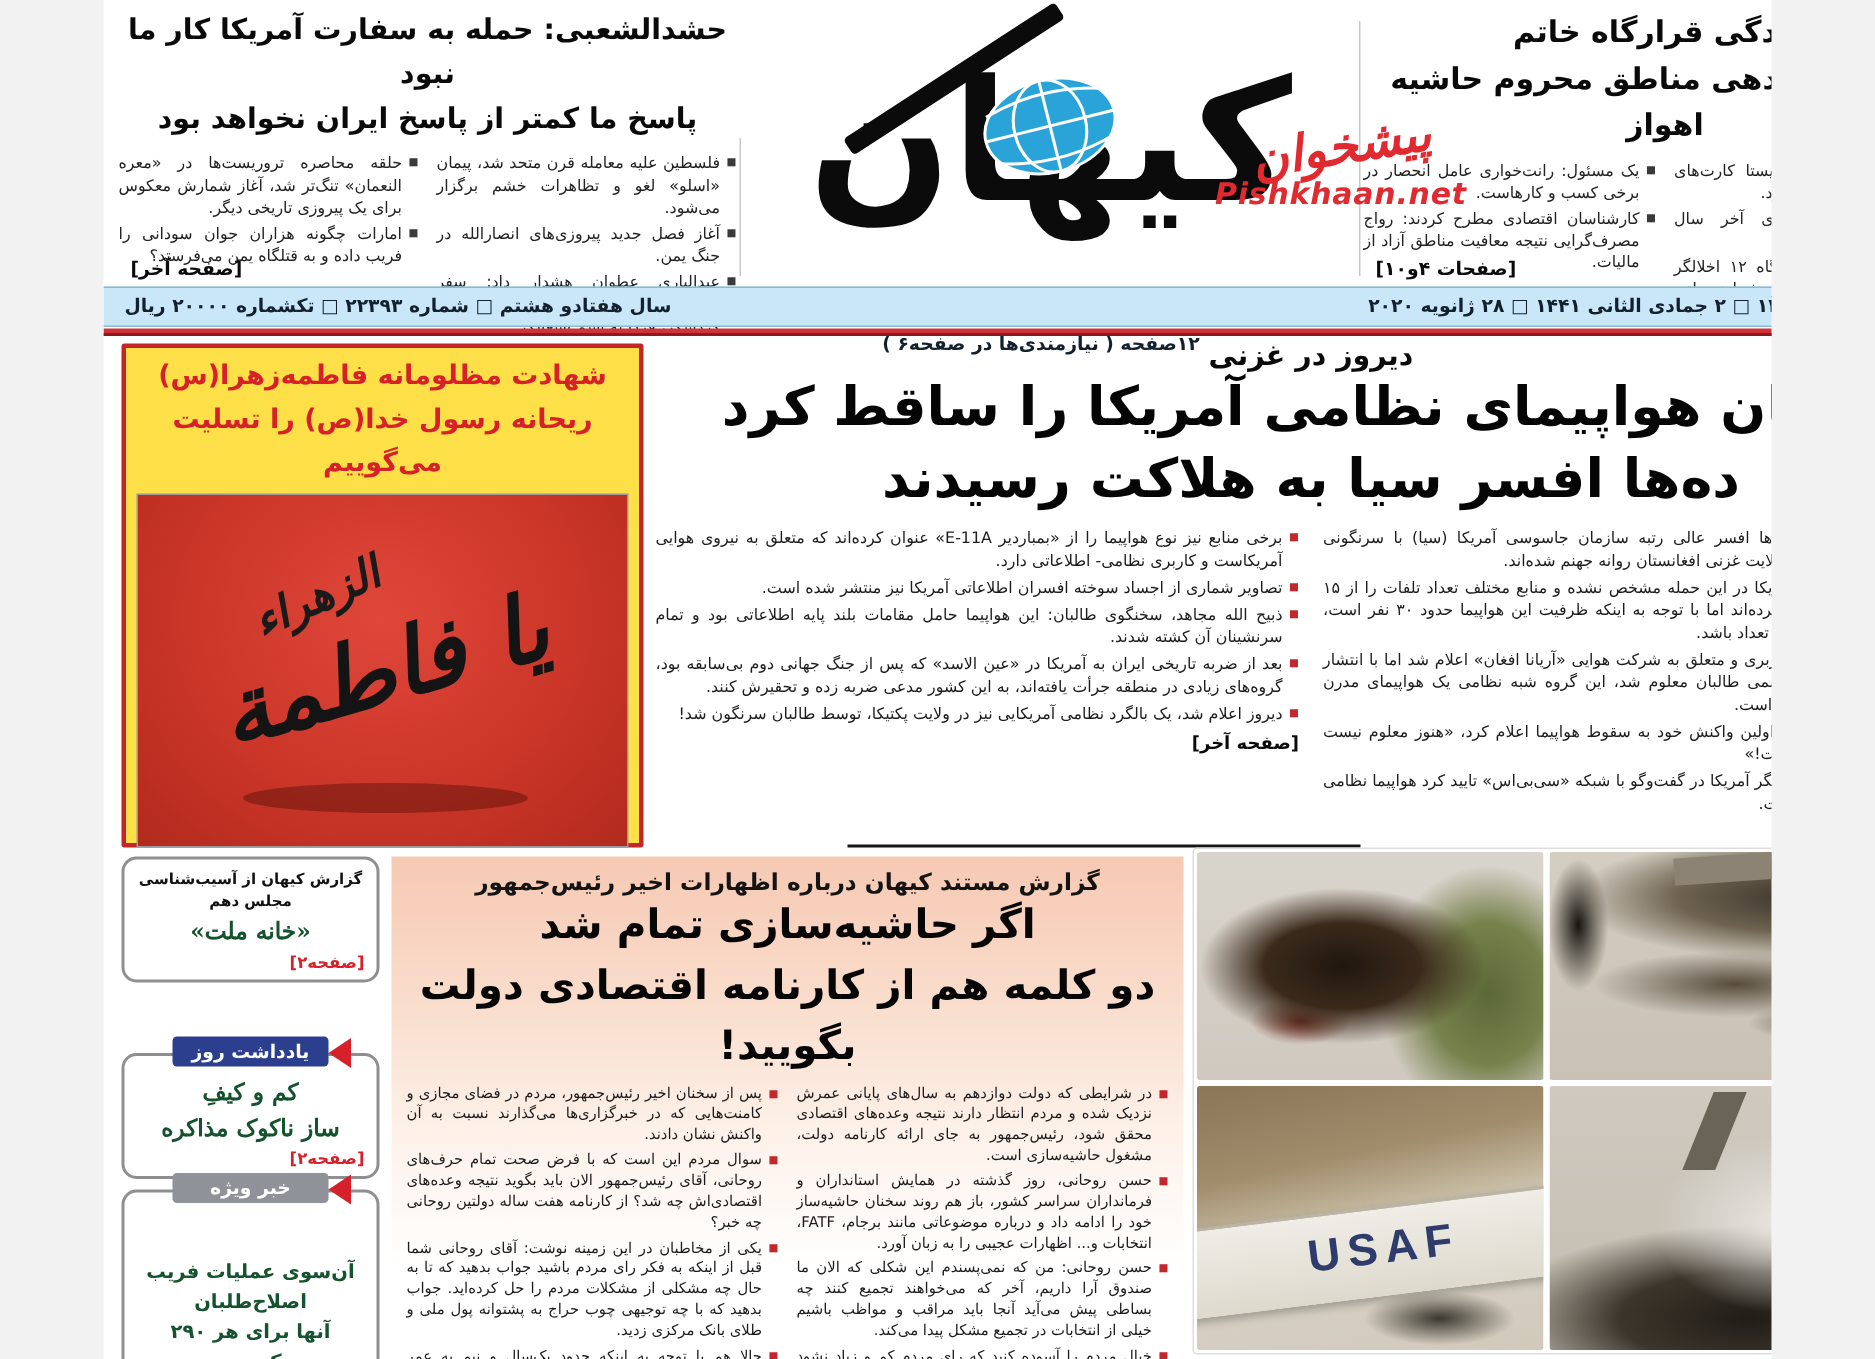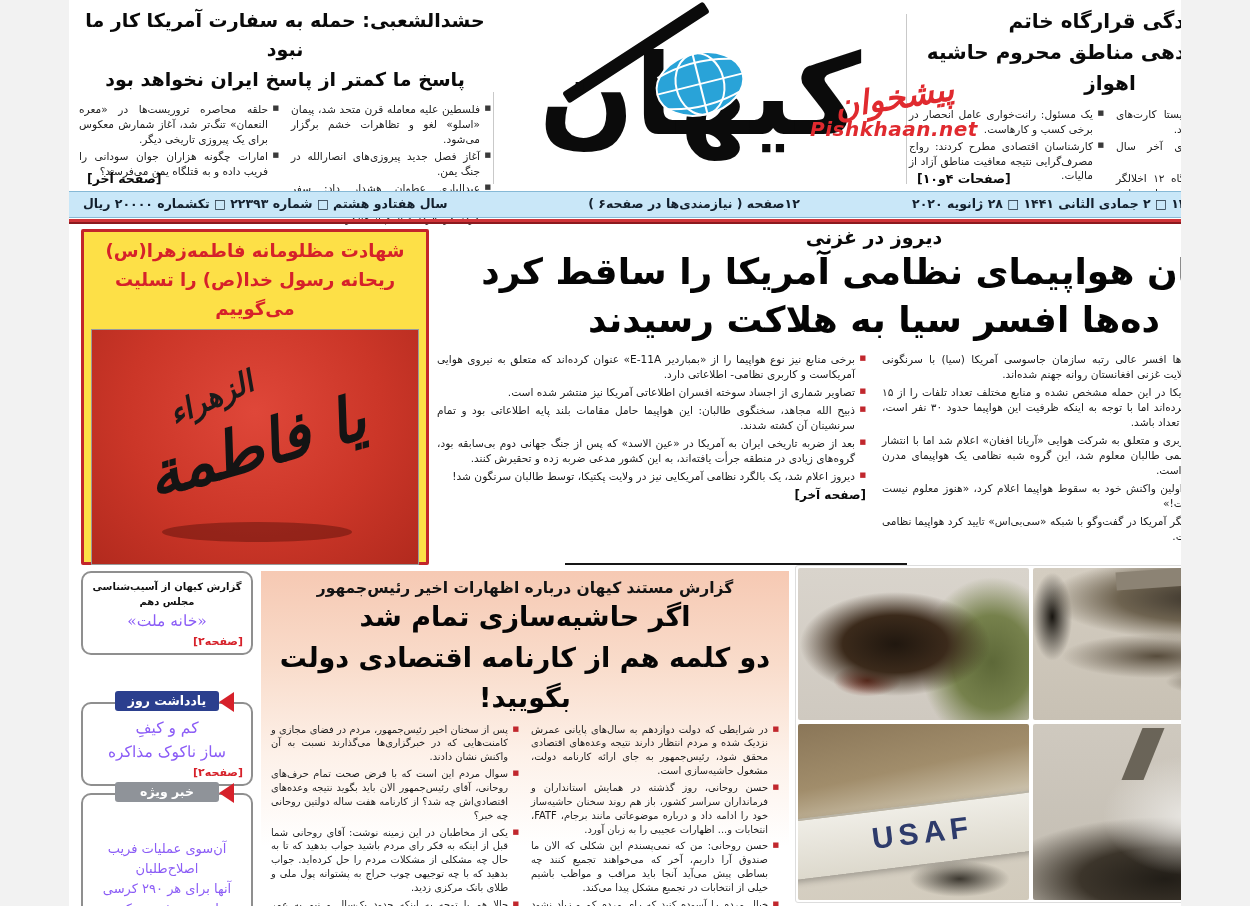--- a/index.html
+++ b/index.html
@@ -26,40 +26,40 @@
   .m-swoosh { position:absolute; left:58px; top:46px; width:168px; height:13px; background:#0b0b0b; border-radius:3px; transform:rotate(-33deg); }
   .m-title { position:absolute; width:100%; top:34px; text-align:center; font-size:112px; font-weight:bold; line-height:1.1; color:#0b0b0b; letter-spacing:-4px; }
   .m-globe { position:absolute; left:158px; top:48px; }
   .watermark { position:absolute; left:735px; top:78px; width:180px; text-align:center; color:#e02a2f; z-index:5; }
   .wm-fa { display:inline-block; font-family:"DejaVu Serif", serif; font-style:italic; font-weight:bold; font-size:33px; transform:rotate(-9deg); }
   .wm-en { font-weight:bold; font-style:italic; font-size:20px; letter-spacing:0.5px; direction:ltr; }
   
   .datebar { position:absolute; left:0; top:191px; width:1250px; height:27px; background:#c9e7f8; border-top:1px solid #86b9d6; border-bottom:1px solid #86b9d6; font-size:12.5px; font-weight:bold; color:#13202e; }
   .datebar span { position:absolute; top:4px; white-space:nowrap; }
   .db-right { right:14px; } .db-left { left:14px; }
-  .db-center { left:50%; transform:translateX(-50%); }
+  .db-center { left:50%; transform:translateX(-50%);margin-top:25px; }
   .redrule { position:absolute; left:0; top:219px; width:1250px; height:5px; background:#cf3338; border-bottom:2px solid #8c1a1f; }
   
   .martyr { position:absolute; left:12px; top:229px; width:348px; height:336px; border:3px solid #c3252b; border-radius:2px; background:#fde047; padding:5px 7px; }
   .m-line { color:#d6212a; font-weight:bold; text-align:center; font-size:18px; line-height:1.6; }
   .calli { position:relative; margin-top:6px; height:236px; border:1px solid #9a9a9a; overflow:hidden;
     background: radial-gradient(ellipse at 50% 35%, #df4739 0%, #cb3628 55%, #b22a1e 100%); }
   .calli svg { position:absolute; left:0; top:0; }
   
   .lead { position:absolute; left:368px; top:226px; width:874px; height:339px; }
   .lead-kicker { text-align:center; font-weight:bold; font-size:19px; color:#0a0a0a; }
   .lead-h { text-align:center; font-weight:bold; font-size:36px; line-height:1.32; color:#050505; letter-spacing:-1px; }
   .lead-cols { display:flex; gap:16px; margin-top:9px; font-size:10.6px; line-height:1.42; text-align:justify; color:#1c1c1c; }
   .lead-cols .col { flex:1; }
   .lead-pageref { font-weight:bold; font-size:12px; color:#0a0a0a; }
   .lead-divider { position:absolute; left:128px; bottom:0; width:342px; border-bottom:2px solid #161616; }
   
   .sbox { position:absolute; left:12px; width:172px; background:#fff; border:2px solid #8f8f8f; border-radius:10px; text-align:center; padding:7px 8px 5px; }
   .s-kicker { font-size:10px; font-weight:bold; line-height:1.45; color:#111; }
-  .s-big { font-size:15.5px; font-weight:normal; line-height:1.55; color:#8b5cf6; }
+  .s-big { font-size:15.5px; font-weight:bold; line-height:1.55; color:#14532d; }
   .s-serif { font-family:"DejaVu Serif", serif; }
   .s-page { text-align:right; color:#d6212a; font-weight:bold; font-size:11px; margin-top:2px; }
   .badge { position:absolute; top:-13px; left:50%; transform:translateX(-50%); min-width:104px; padding:2px 10px 3px; color:#fff; font-weight:bold; font-size:12.5px; border-radius:3px; white-space:nowrap; }
   .badge::after { content:""; position:absolute; right:-15px; top:1px; border-top:10px solid transparent; border-bottom:10px solid transparent; border-right:15px solid #d6212a; }
   .badge-blue { background:#2b3f8e; }
   .badge-gray { background:#8f9399; }
   
   .report { position:absolute; left:192px; top:571px; width:528px; height:335px; padding-top:8px;
     background:linear-gradient(180deg, #f6c9b3 0%, #f9dccb 28%, #fdf1e9 55%, #ffffff 82%); }
   .r-kicker { text-align:center; font-weight:bold; font-size:15.5px; color:#141414; }

